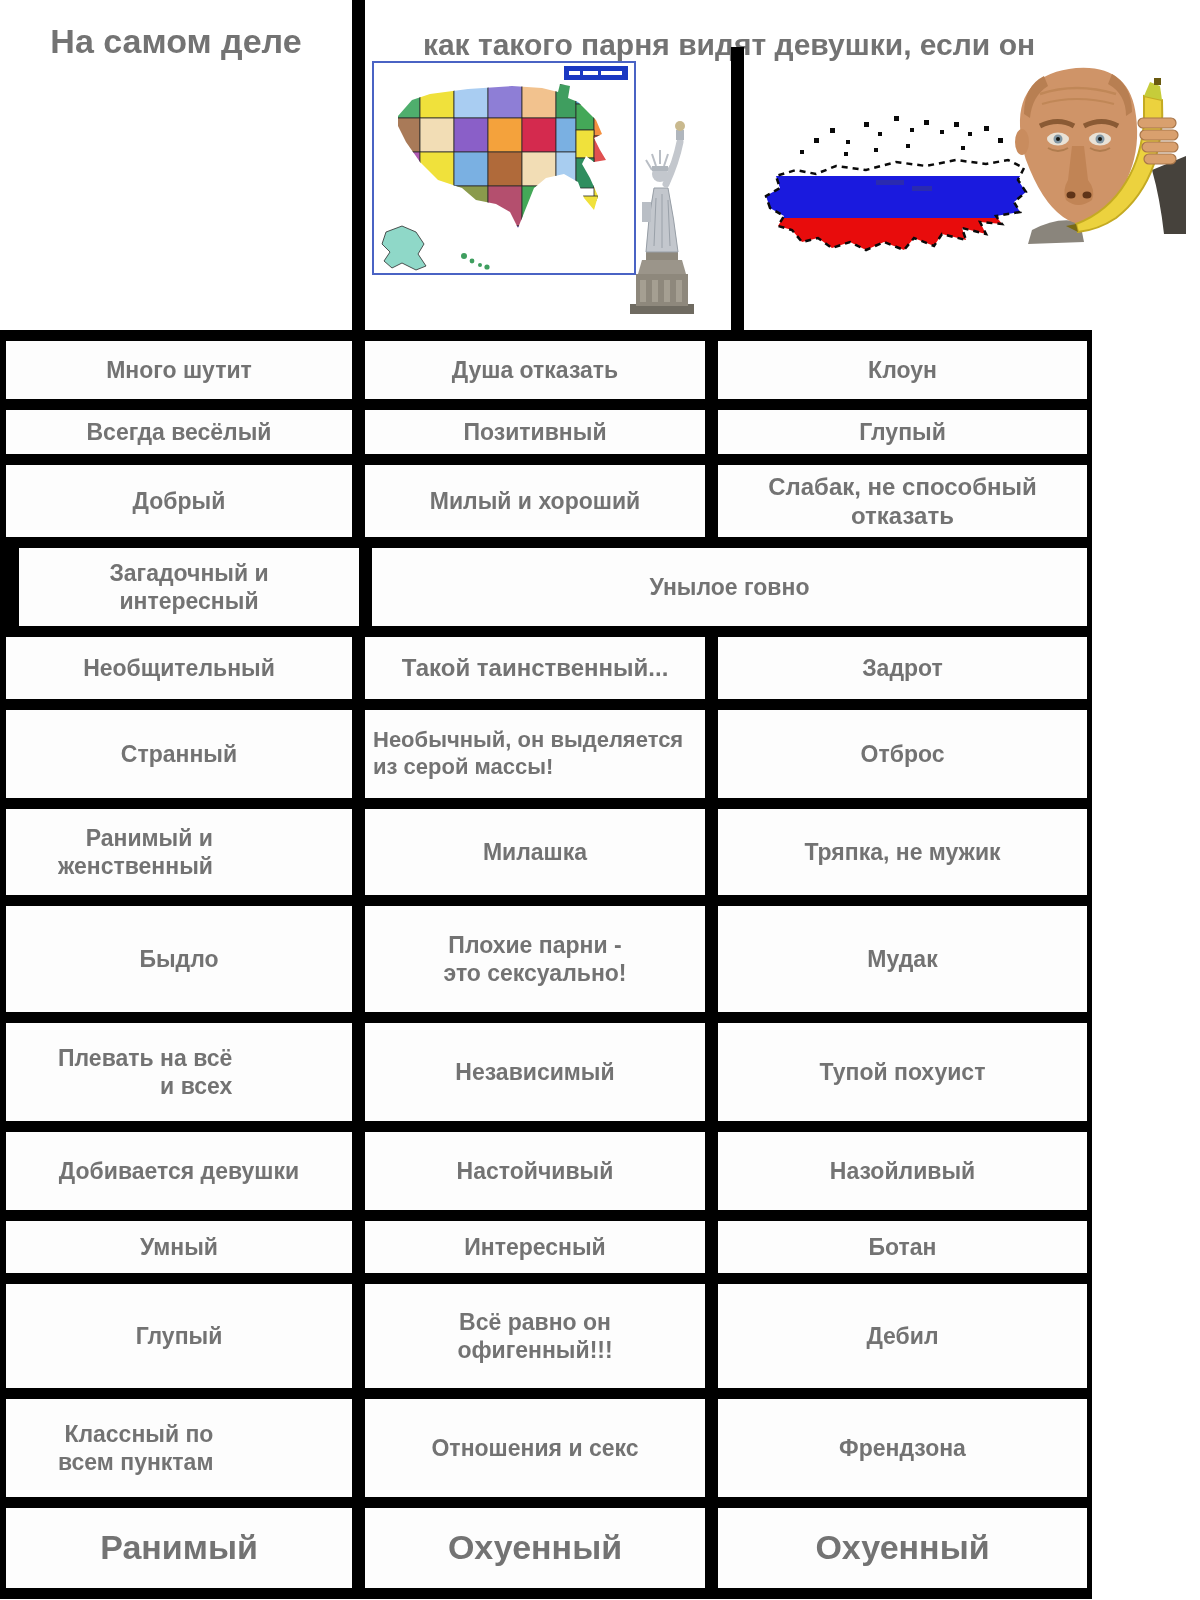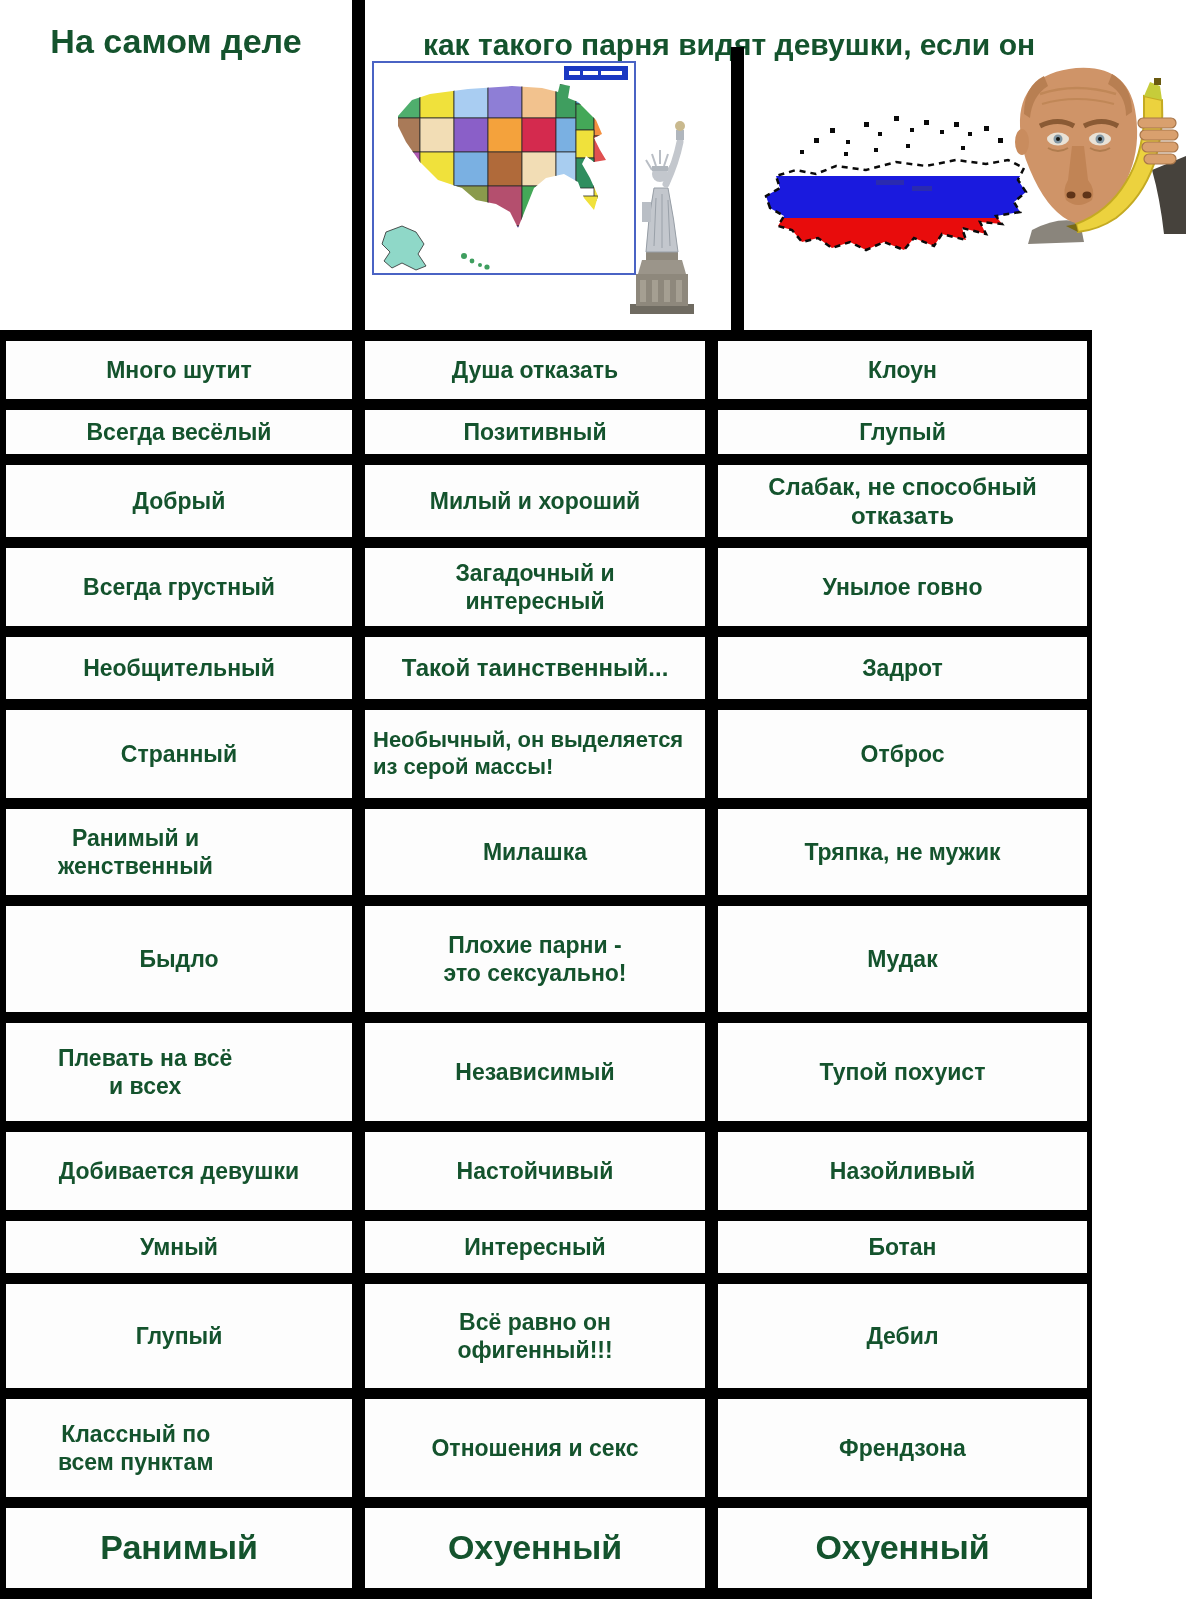--- a/index.html
+++ b/index.html
@@ -1,18 +1,18 @@
 <!DOCTYPE html>
 <html><head>
 <meta charset="utf-8">
 <style>
   html,body{margin:0;padding:0;background:#ffffff;}
   .page{
     position:relative;width:1200px;height:1600px;background:#ffffff;overflow:hidden;
-    font-family:"Liberation Sans","DejaVu Sans",sans-serif;font-weight:bold;color:#14532d;
+    font-family:"Liberation Sans","DejaVu Sans",sans-serif;font-weight:bold;color:#737373;
   }
   
   .hdr{position:absolute;left:0;top:0;width:1092px;height:330px;background:#ffffff;}
   .hdr-left{
     position:absolute;left:0;top:0;width:352px;height:330px;
     display:flex;justify-content:center;align-items:flex-start;padding-top:22px;
     font-size:34px;box-sizing:border-box;
   }
   .vdiv1{position:absolute;left:352px;top:0;width:13px;height:330px;background:#000;}
   .hdr-title{
@@ -26,21 +26,21 @@
        border-left:6px solid #000;border-right:5px solid #000;}
   .row{display:flex;border-top:11px solid #000;background:#fdfdfd;}
   .row:last-child{border-bottom:11px solid #000;}
   .cell{
     display:flex;align-items:center;justify-content:center;text-align:center;
     font-size:23px;line-height:1.22;white-space:pre-line;box-sizing:border-box;padding:4px 10px;
   }
   .c1{width:346px;}
   .c2{width:366px;border-left:13px solid #000;border-right:13px solid #000;}
   .c3{flex:1;}
-  .la{justify-content:flex-start;text-align:center;padding-left:52px;}
+  .la{justify-content:flex-start;text-align:right;padding-left:52px;}
   .la2{justify-content:flex-start;text-align:left;padding-left:8px;}
   .f22{font-size:22px;}
   .f23{font-size:23px;}
   .f24{font-size:24px;}
   .f34{font-size:34px;}
 </style>
 </head>
 <body>
 
 <div class="page">
@@ -220,21 +220,20 @@
       <div class="cell c2">Позитивный</div>
       <div class="cell c3">Глупый</div>
     </div>
     <div class="row" style="height:72px">
       <div class="cell c1">Добрый</div>
       <div class="cell c2">Милый и хороший</div>
       <div class="cell c3 f24">Слабак, не способный
 отказать</div>
     </div>
     <div class="row" style="height:78px">
-      <div class="cell c1">Всегда грустный</div>
       <div class="cell c2">Загадочный и
 интересный</div>
       <div class="cell c3">Унылое говно</div>
     </div>
     <div class="row" style="height:62px">
       <div class="cell c1">Необщительный</div>
       <div class="cell c2 f24">Такой таинственный...</div>
       <div class="cell c3">Задрот</div>
     </div>
     <div class="row" style="height:88px">

